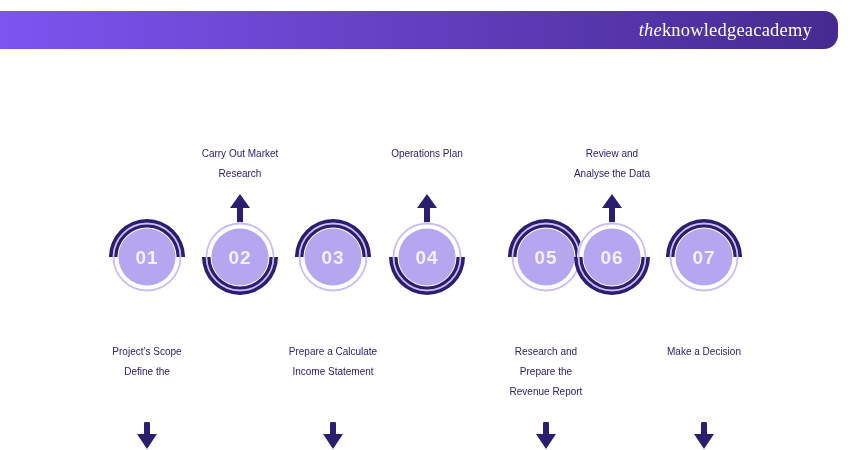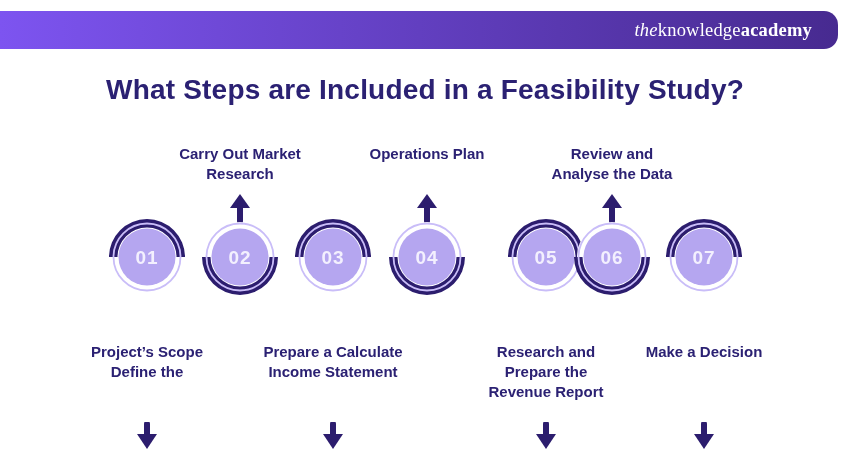--- a/index.html
+++ b/index.html
@@ -14,21 +14,21 @@
     border-radius:0 14px 14px 0;
     background:linear-gradient(90deg,var(--header-gradient-left),var(--header-gradient-right));
     display:flex;align-items:center;justify-content:flex-end;
     padding-right:26px;box-sizing:border-box;
   }
   .brand-logo{
     color:#fff;font-family:"Liberation Serif","DejaVu Serif",serif;
     font-size:18.5px;letter-spacing:.2px;white-space:nowrap;
   }
   .brand-logo .the{font-style:italic;}
-  .brand-logo .academy{font-weight:700;}
+  .brand-logo .academy{font-weight:400;}
   
   .page-title{
     position:absolute;top:74px;left:0;width:850px;text-align:center;
     font-size:28px;font-weight:700;color:var(--title-text);
     letter-spacing:.2px;
   }
   
   .step{position:absolute;top:130px;width:110px;height:295px;}
   .unit{position:absolute;left:13px;top:85px;width:84px;height:84px;}
   .disc{fill:#ffffff;}
@@ -40,36 +40,35 @@
     font-family:"Liberation Sans",sans-serif;
     font-size:19px;font-weight:700;letter-spacing:1px;
   }
   .arrow{position:absolute;left:13px;width:84px;height:30px;}
   .arrow line{stroke:var(--dark-indigo);stroke-width:6;stroke-linecap:round;}
   .arrow polygon{fill:var(--dark-indigo);}
   .arrow.down{top:292px;}
   .arrow.up{top:63px;}
   .label{
     position:absolute;left:-30px;width:170px;text-align:center;
-    font-size:15px;font-weight:700;line-height:20px;
+    font-size:10px;font-weight:400;line-height:20px;
     color:var(--title-text);
   }
   .label.below-label{top:212px;}
   .label.above-label{top:14px;}
 </style>
 </head>
 <body>
 
 <div class="page">
 
   <div class="header-bar">
     <div class="brand-logo"><span class="the">the</span><span>knowledge</span><span class="academy">academy</span></div>
   </div>
 
-  <div class="page-title">What Steps are Included in a Feasibility Study?</div>
 
   <div class="step below" style="left:92px">
     <svg class="unit" viewBox="0 0 84 84">
       <circle class="disc" cx="42" cy="42" r="35"></circle>
       <path class="arc" d="M4,42 A38,38 0 0 1 80,42 L71.5,42 A29.5,29.5 0 0 0 12.5,42 Z"></path>
       <circle class="ring" cx="42" cy="42" r="33.5"></circle>
       <circle class="fillc" cx="42" cy="42" r="28.5"></circle>
       <text class="num" x="42" y="42" dy="0.36em" text-anchor="middle">01</text>
     </svg>
     <svg class="arrow down" viewBox="0 0 84 30">

